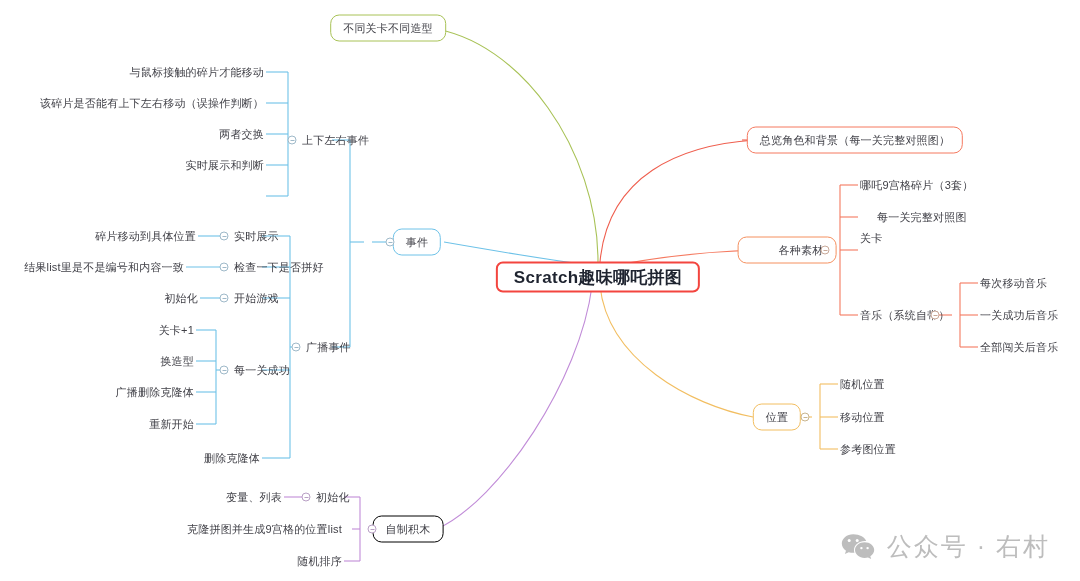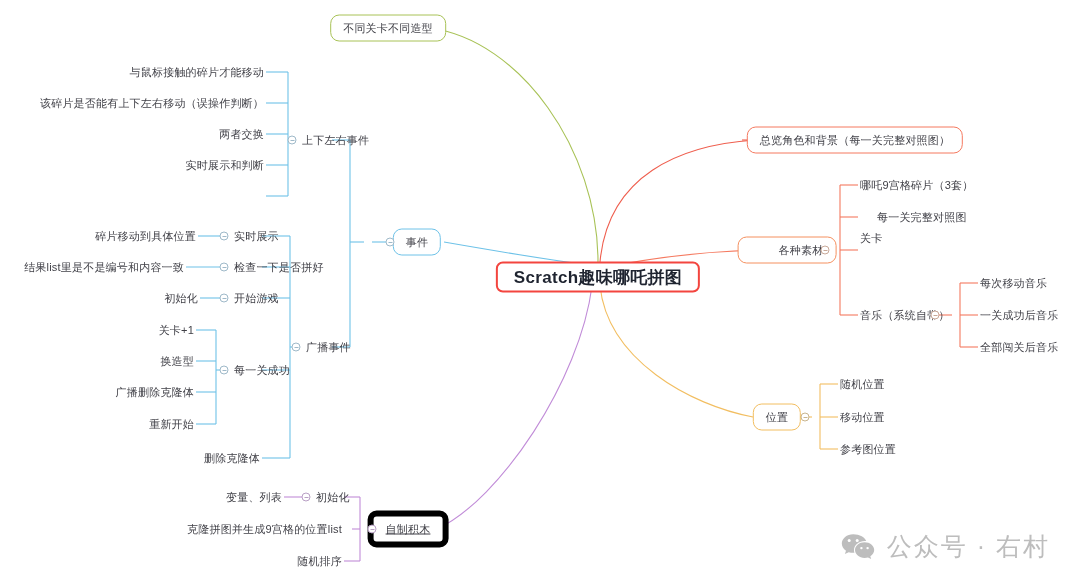--- a/index.html
+++ b/index.html
@@ -62,21 +62,21 @@
     font-weight: bold;
     color: #1f2430;
     padding: 7px 16px;
     letter-spacing: 0.3px;
   }
   .box.green  { border: 1px solid #a8c256; }
   .box.blue   { border: 1px solid #6ec2e8; }
   .box.red    { border: 1px solid #f5795f; }
   .box.orange { border: 1px solid #f5905f; padding-left: 40px; }
   .box.amber  { border: 1px solid #f2be61; }
-  .box.purple { border: 6px solid #000000; text-decoration: underline; }
+  .box.purple { border: 1px solid #000000; }
 
   
   .toggle {
     position: absolute;
     width: 9px;
     height: 9px;
     border-radius: 50%;
     box-sizing: border-box;
     background: #ffffff;
     transform: translate(-50%, -50%);

